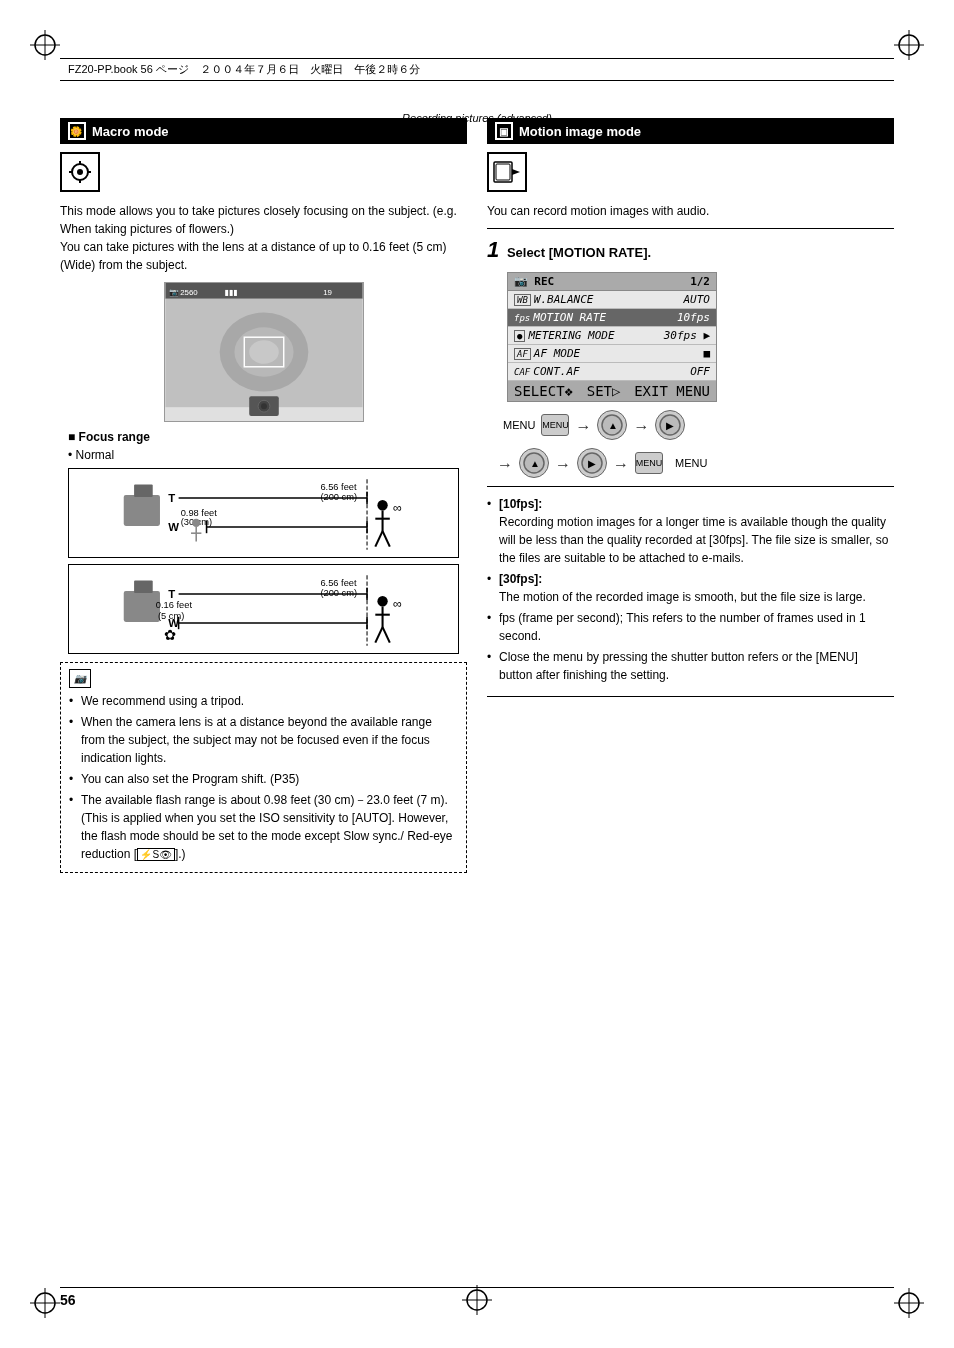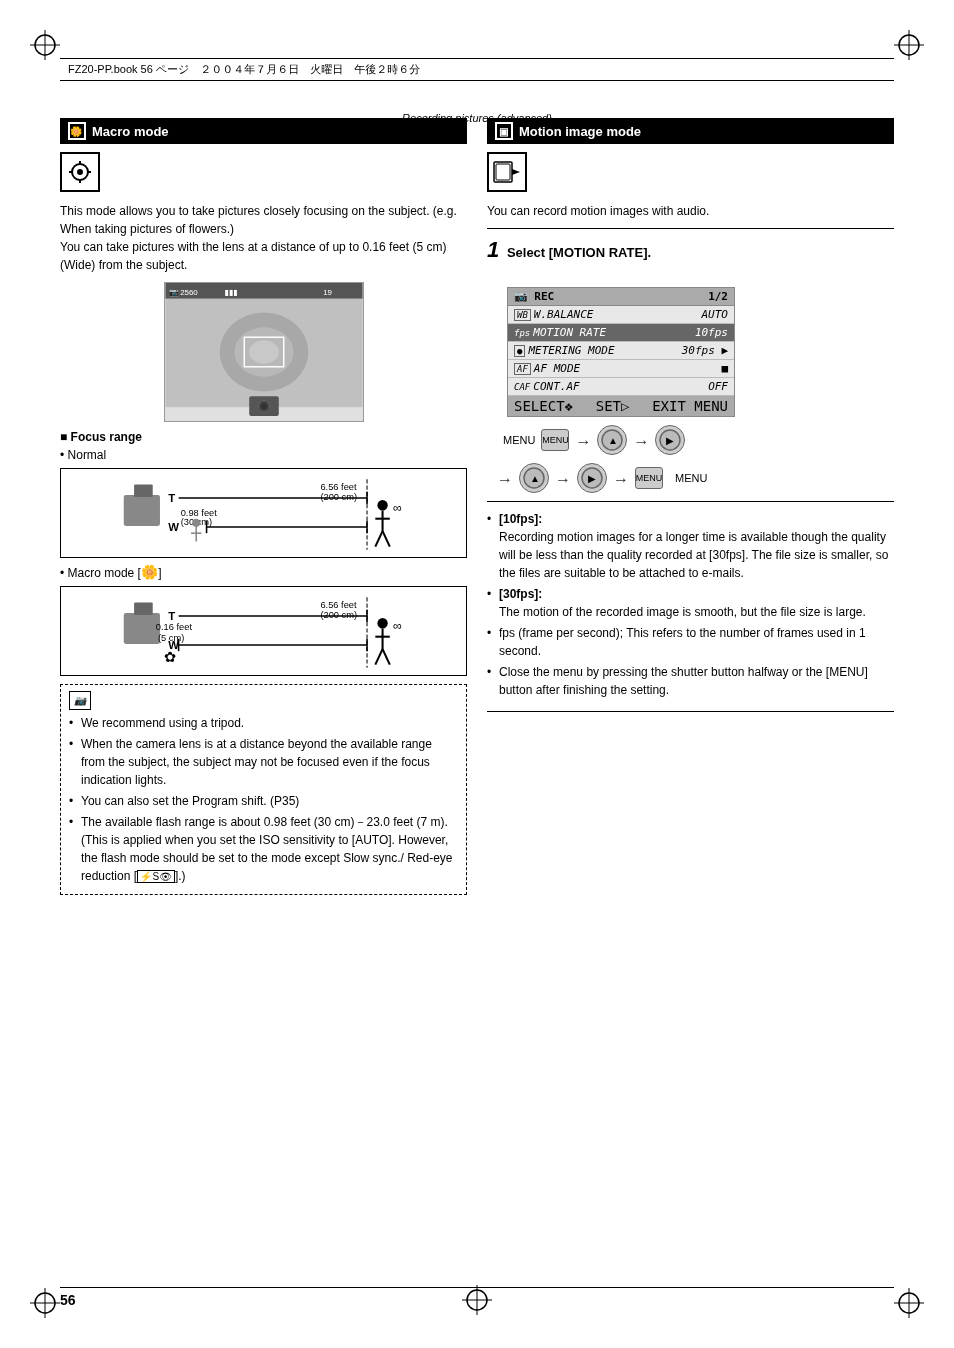--- a/index.html
+++ b/index.html
@@ -130,21 +130,21 @@
     }
 
     hr.section-divider {
       border: none;
       border-top: 1px solid #000;
       margin: 8px 0;
     }
 
     
     .focus-subsection {
-      margin: 8px 0;
+      margin: 8px 8px;
     }
 
     .focus-label {
       font-size: 12px;
       font-weight: bold;
       margin-bottom: 4px;
     }
 
     .focus-item {
       font-size: 12px;
@@ -212,28 +212,28 @@
       margin-right: 4px;
     }
 
     .step-label {
       font-size: 13px;
       font-weight: bold;
       display: inline;
     }
 
     .step-row {
-      margin-bottom: 24px;
+      margin-bottom: 9px;
     }
 
     
     .menu-screenshot {
       border: 1.5px solid #888;
       background: #ddd;
-      width: 228px;
+      width: 210px;
       margin: 6px 0 6px 20px;
       font-size: 11px;
       font-family: monospace;
     }
 
     .menu-header-row {
       background: #aaa;
       display: flex;
       justify-content: space-between;
       padding: 2px 6px;
@@ -475,21 +475,20 @@
             <line x1="255" y1="60" x2="262" y2="75" stroke="#000" stroke-width="2"></line>
 
             <text x="265" y="42" font-size="12">∞</text>
 
             <circle cx="75" cy="52" r="4" fill="#888"></circle>
             <line x1="75" y1="56" x2="75" y2="70" stroke="#888" stroke-width="1.5"></line>
             <line x1="70" y1="62" x2="80" y2="62" stroke="#888" stroke-width="1.5"></line>
           </svg>
         </div>
 
-        <div class="focus-item">• Macro mode [<span style="font-size:14px;">🌼</span>]</div>
 
         <div class="range-diagram">
           <svg viewBox="0 0 280 85" xmlns="http://www.w3.org/2000/svg">
 
             <rect x="5" y="25" width="35" height="30" rx="2" fill="#888"></rect>
             <rect x="15" y="15" width="18" height="12" rx="1" fill="#666"></rect>
 
             <text x="48" y="32" font-size="11" font-weight="bold">T</text>
 
             <text x="48" y="60" font-size="11" font-weight="bold">W</text>
@@ -638,21 +637,21 @@
       <ul class="bullet-list">
         <li>
           <strong>[10fps]:</strong><br>
           Recording motion images for a longer time is available though the quality will be less than the quality recorded at [30fps]. The file size is smaller, so the files are suitable to be attached to e-mails.
         </li>
         <li>
           <strong>[30fps]:</strong><br>
           The motion of the recorded image is smooth, but the file size is large.
         </li>
         <li>fps (frame per second); This refers to the number of frames used in 1 second.</li>
-        <li>Close the menu by pressing the shutter button halfway or the [MENU] button after finishing the setting.</li>
+        <li>Close the menu by pressing the shutter button refers or the [MENU] button after finishing the setting.</li>
       </ul>
 
       <hr class="section-divider" style="margin-top: 12px;">
 
     </div>
 
   </div>
 
   <div class="bottom-rule"></div>
 

